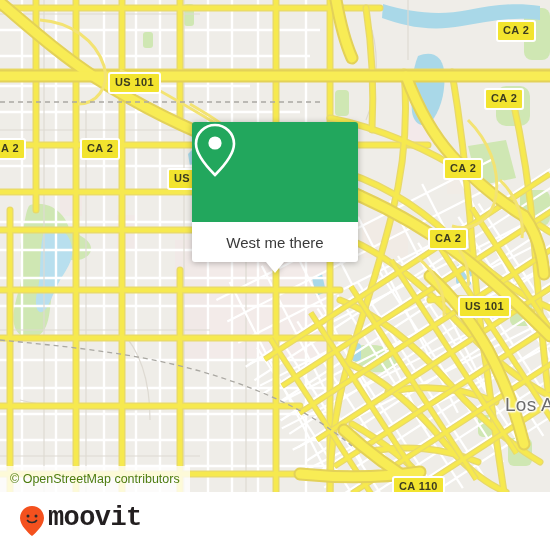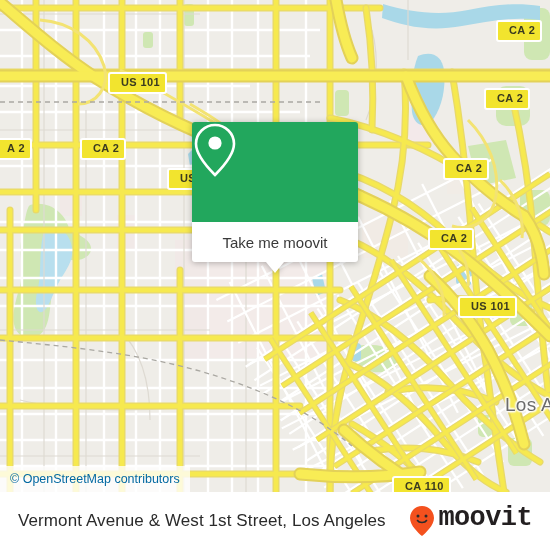--- a/index.html
+++ b/index.html
@@ -22,21 +22,21 @@
     position:absolute;
     background:#f2e42e;
     border:2px solid #ffffff;
     border-radius:3px;
     color:#3b3b20;
     font-size:11px;
     font-weight:bold;
     letter-spacing:.4px;
     line-height:15px;
     height:15px;
-    padding:1px 5px 2px 11px;
+    padding:1px 5px 2px 5px;
     white-space:nowrap;
     box-sizing:content-box;
     text-align:center;
     font-family:"Liberation Sans", sans-serif;
   }
 
   
   .city-label{
     position:absolute;
     color:#6b6b6b;
@@ -73,21 +73,21 @@
     border-right:9px solid transparent;
     border-top:11px solid #ffffff;
   }
 
   
   #attrib{
     position:absolute;left:0;bottom:0;height:26px;
     background:rgba(255,255,255,.78);
     display:flex;align-items:center;
     padding:0 10px;
-    font-size:12.5px;color:#0369a1;
+    font-size:12.5px;color:#4d7c0f;
     white-space:nowrap;
   }
 
   
   #footer{
     position:absolute;left:0;top:492px;width:550px;height:58px;
     background:#ffffff;
     display:flex;align-items:center;justify-content:space-between;
     padding:0 18px;box-sizing:border-box;
   }
@@ -444,32 +444,31 @@
 
     <div id="popup">
       <div class="head">
         <svg width="46" height="56" viewBox="0 0 46 56">
           <path d="M23 3 C12.5 3 4 11.4 4 21.8 C4 33.6 16 46 23 53
                    C30 46 42 33.6 42 21.8 C42 11.4 33.5 3 23 3 Z" fill="none" stroke="#ffffff" stroke-width="2.6"></path>
           <circle cx="23" cy="21" r="6.6" fill="#ffffff"></circle>
         </svg>
       </div>
       <div class="foot">
-        <span>Take me moovit</span>
+        <span>West me there</span>
       </div>
       <div class="tail"></div>
     </div>
 
     <div id="attrib">
       <span>© OpenStreetMap contributors</span>
     </div>
   </div>
 
   <div id="footer">
-    <div class="title">Vermont Avenue &amp; West 1st Street, Los Angeles</div>
     <div id="logo">
       <svg width="28" height="32" viewBox="0 0 28 32">
         <path d="M14 1 C7.4 1 2 6.3 2 12.9 C2 20.4 10.2 27.6 14 31
                  C17.8 27.6 26 20.4 26 12.9 C26 6.3 20.6 1 14 1 Z" fill="#f4511e"></path>
         <circle cx="10" cy="11" r="1.5" fill="#2b2b2b"></circle>
         <circle cx="18" cy="11" r="1.5" fill="#2b2b2b"></circle>
         <path d="M9.5 15.5 C11 18.2 17 18.2 18.5 15.5" fill="none" stroke="#2b2b2b" stroke-width="1.6" stroke-linecap="round"></path>
       </svg>
       <span class="word">moovit</span>
     </div>

